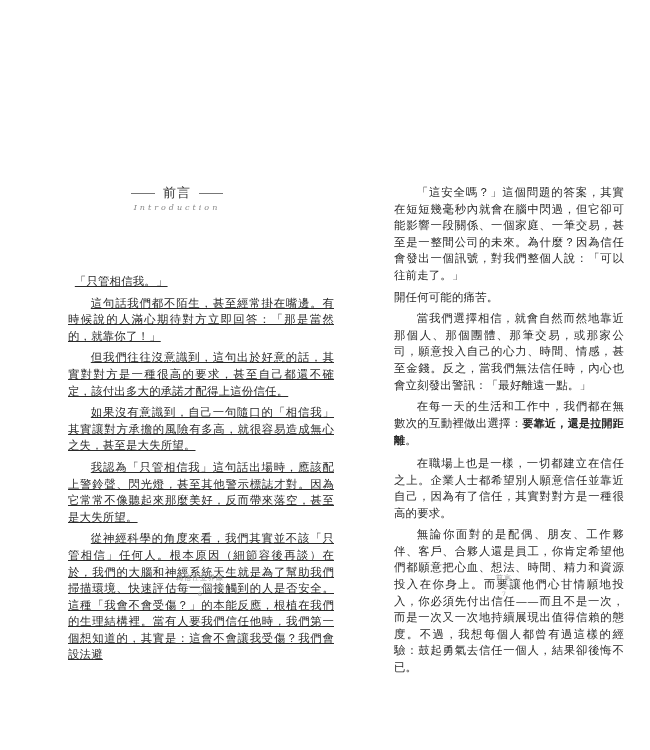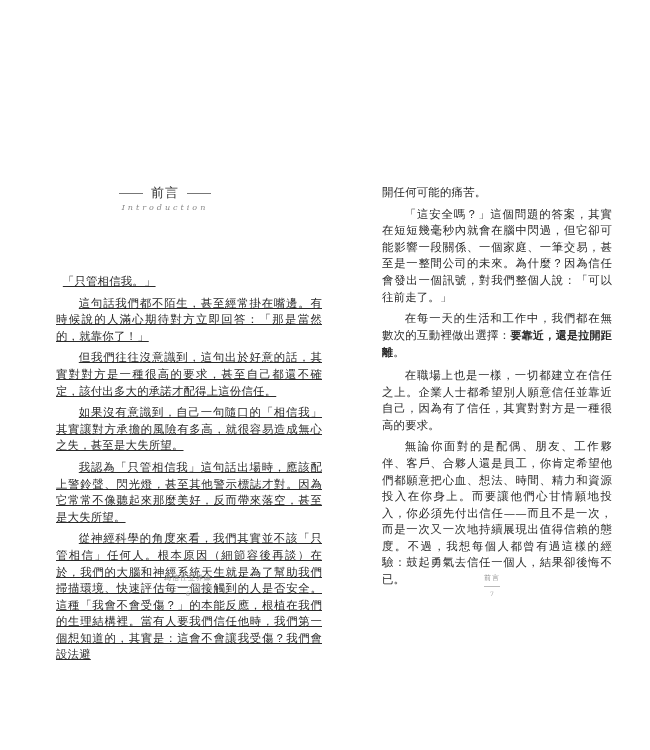--- a/index.html
+++ b/index.html
@@ -7,21 +7,21 @@
     width: 650px; height: 750px;
     background: #ffffff;
     overflow: hidden;
   }
   body {
     font-family: "DejaVu Serif", "Liberation Serif", serif;
     color: #2a2a2a;
     position: relative;
   }
   .spread {
-    position: absolute; left: 0; top: 0;
+    position: absolute; left: 12px; top: 0;
     width: 595px; height: 750px;
   }
   .page {
     position: absolute;
     top: 0; height: 750px;
   }
   .page-left { left: 0; width: 325px; }
   .page-right { left: 325px; width: 325px; }
 
   .chapter-head {
@@ -110,22 +110,23 @@
 
     <div class="footer footer-left">
       <span class="footer-label">為信任立界線</span>
       <div class="footer-num">6</div>
     </div>
   </div>
 
   <div class="page page-right"></div>
 
   <div class="body-text right-body">
+    <p class="para">「這安全嗎？」這個問題的答案，其實在短短幾毫秒內就會在腦中閃過，但它卻可能影響一段關係、一個家庭、一筆交易，甚至是一整間公司的未來。為什麼？因為信任會發出一個訊號，對我們整個人說：「可以往前走了。」</p>
     <p class="para cont">開任何可能的痛苦。</p>
-    <p class="para">「這安全嗎？」這個問題的答案，其實在短短幾毫秒內就會在腦中閃過，但它卻可能影響一段關係、一個家庭、一筆交易，甚至是一整間公司的未來。為什麼？因為信任會發出一個訊號，對我們整個人說：「可以往前走了。」</p>
+    <p class="para">當我們選擇相信，就會自然而然地靠近那個人、那個團體、那筆交易，或那家公司，願意投入自己的心力、時間、情感，甚至金錢。反之，當我們無法信任時，內心也會立刻發出警訊：「最好離遠一點。」</p>
     <p class="para"><span>在每一天的生活和工作中，我們都在無數次的互動裡做出選擇：</span><span class="bold">要靠近，還是拉開距離</span><span>。</span></p>
     <p class="para">在職場上也是一樣，一切都建立在信任之上。企業人士都希望別人願意信任並靠近自己，因為有了信任，其實對對方是一種很高的要求。</p>
     <p class="para">無論你面對的是配偶、朋友、工作夥伴、客戶、合夥人還是員工，你肯定希望他們都願意把心血、想法、時間、精力和資源投入在你身上。而要讓他們心甘情願地投入，你必須先付出信任——而且不是一次，而是一次又一次地持續展現出值得信賴的態度。不過，我想每個人都曾有過這樣的經驗：鼓起勇氣去信任一個人，結果卻後悔不已。</p>
   </div>
 
   <div class="footer footer-right">
     <span class="footer-label">前言</span>
     <div class="footer-num">7</div>
   </div>
 

